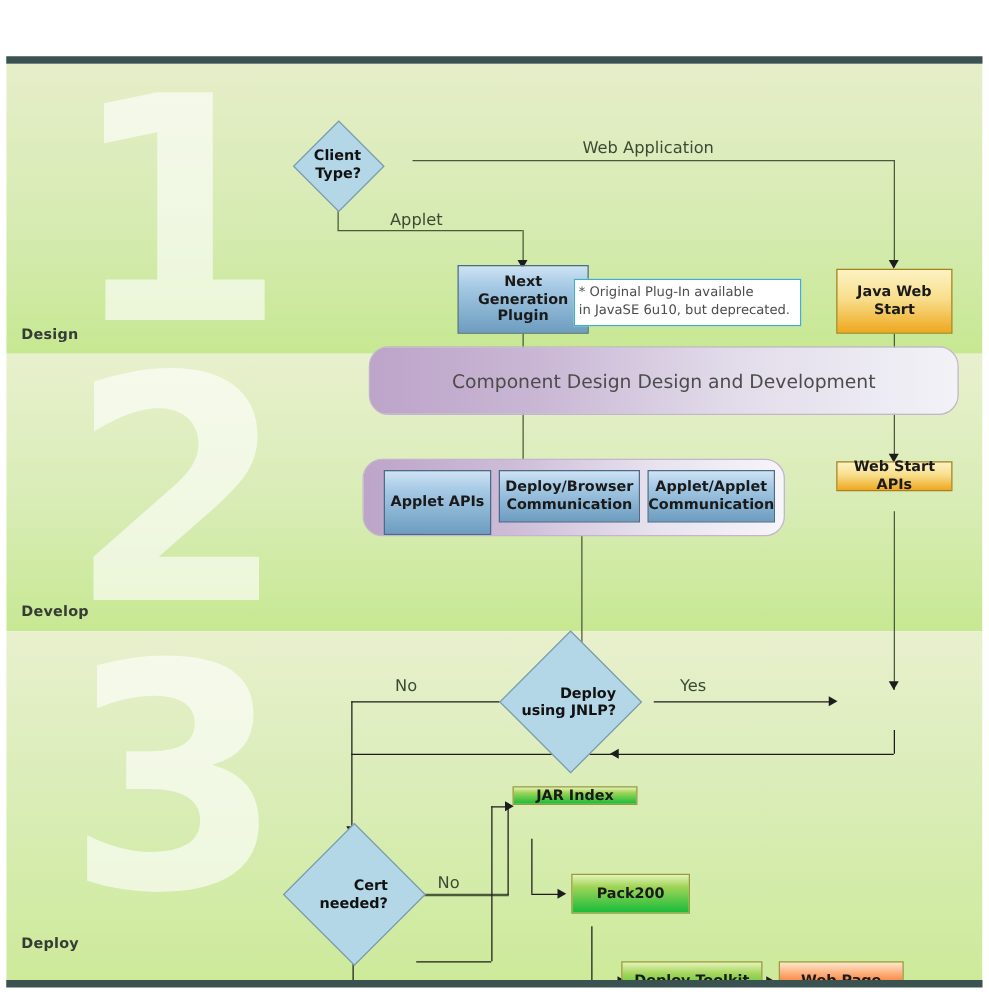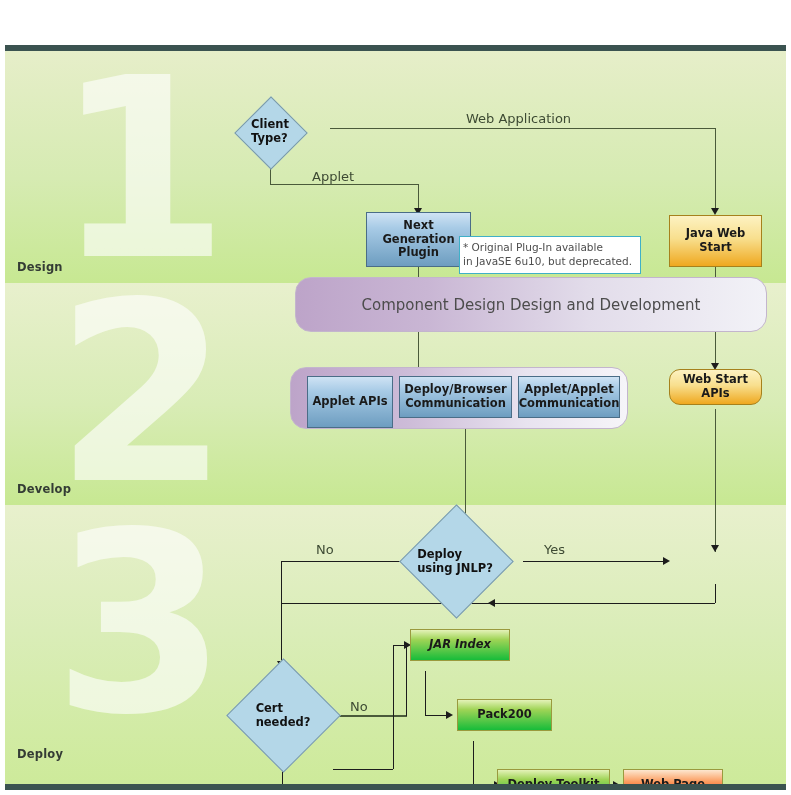--- a/index.html
+++ b/index.html
@@ -79,21 +79,21 @@
   }
   .diamond .dshape{
     position:absolute;inset:0;
     background:#b4d7e8;
     border:1px solid #7a9aa8;
     transform:rotate(45deg);
   }
   .diamond .dtext{
     position:absolute;inset:0;
     display:flex;align-items:center;justify-content:center;
-    text-align:left;
+    text-align:right;
     font-size:11.5px;font-weight:bold;color:#111;
     line-height:1.2;white-space:pre-line;
     z-index:2;
   }
 
   
   .cbdd{
     position:absolute;
     border-radius:16px;
     background:linear-gradient(to right,#bda4c9 0%,#c9b6d4 28%,#e2dcea 62%,#f2f2f7 100%);
@@ -241,52 +241,52 @@
     <div class="diamond" style="left:213px;top:56px;width:104px;height:50px;">
       <div class="dshape" style="left:27px;top:0px;width:50px;height:50px;"></div>
       <div class="dtext">Client
 Type?</div>
     </div>
 
     <div class="node n-blue" style="left:361px;top:161px;width:105px;height:55px;">Next
 Generation
 Plugin</div>
 
-    <div class="note" style="left:454px;top:185px;width:182px;height:38px;">* Original Plug-In available
+    <div class="note" style="left:454px;top:172px;width:182px;height:38px;">* Original Plug-In available
  in JavaSE 6u10,  but deprecated.</div>
 
     <div class="node n-gold" style="left:664px;top:164px;width:93px;height:52px;">Java Web
 Start</div>
 
     <div class="cbdd" style="left:290px;top:226px;width:470px;height:53px;">Component Design Design and Development</div>
 
     <div class="apigrp" style="left:285px;top:316px;width:336px;height:60px;"></div>
     <div class="node n-blue" style="left:302px;top:325px;width:86px;height:52px;">Applet APIs</div>
     <div class="node n-blue" style="left:394px;top:325px;width:113px;height:42px;">Deploy/Browser
 Communication</div>
     <div class="node n-blue" style="left:513px;top:325px;width:102px;height:42px;">Applet/Applet
 Communication</div>
 
-    <div class="node n-gold" style="left:664px;top:318px;width:93px;height:36px;border-radius:11px;">Web Start
+    <div class="node n-gold" style="left:664px;top:318px;width:93px;height:24px;">Web Start
 APIs</div>
 
     <div class="diamond" style="left:380px;top:483px;width:140px;height:55px;">
       <div class="dshape" style="left:31px;top:-13px;width:79px;height:79px;"></div>
       <div class="dtext">Deploy
 using JNLP?</div>
     </div>
 
 
     <div class="diamond" style="left:208px;top:637px;width:140px;height:55px;">
       <div class="dshape" style="left:30px;top:-13px;width:79px;height:79px;"></div>
       <div class="dtext">Cert
 needed?</div>
     </div>
 
-    <div class="node n-green" style="left:405px;top:578px;width:100px;height:32px;font-style:italic;">JAR Index</div>
+    <div class="node n-green" style="left:405px;top:578px;width:100px;height:15px;">JAR Index</div>
 
     <div class="node n-green" style="left:452px;top:648px;width:95px;height:32px;">Pack200</div>
 
     <div class="node n-green" style="left:492px;top:718px;width:113px;height:32px;">Deploy Toolkit</div>
 
     <div class="node n-red" style="left:618px;top:718px;width:100px;height:32px;">Web Page</div>
 
   </div>
 </div>
 

